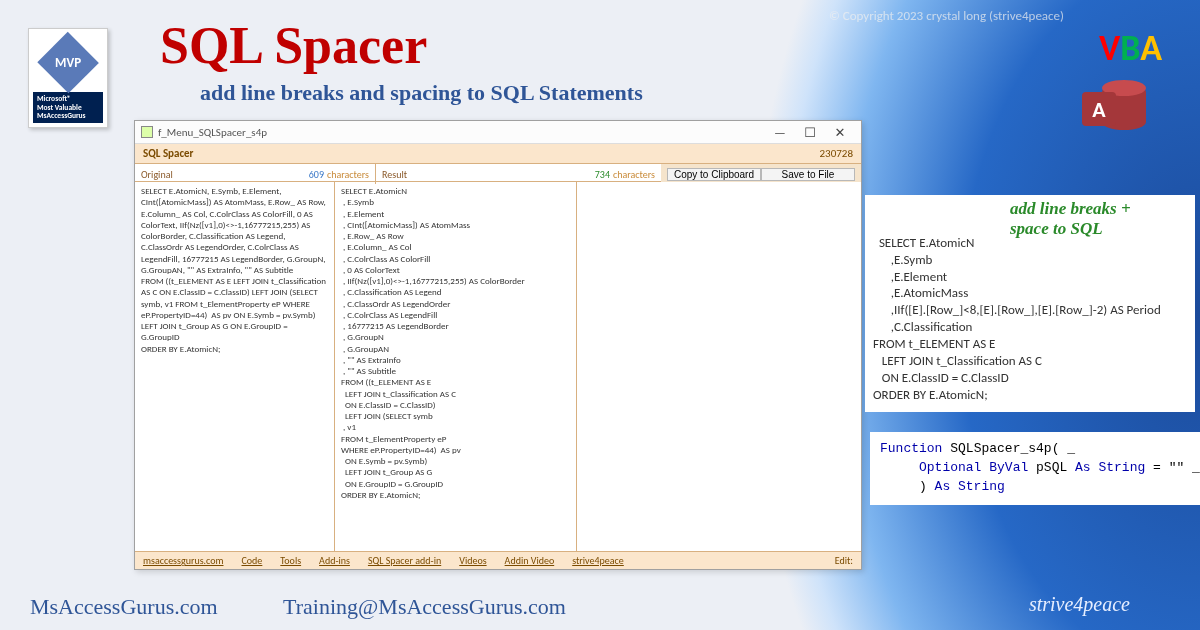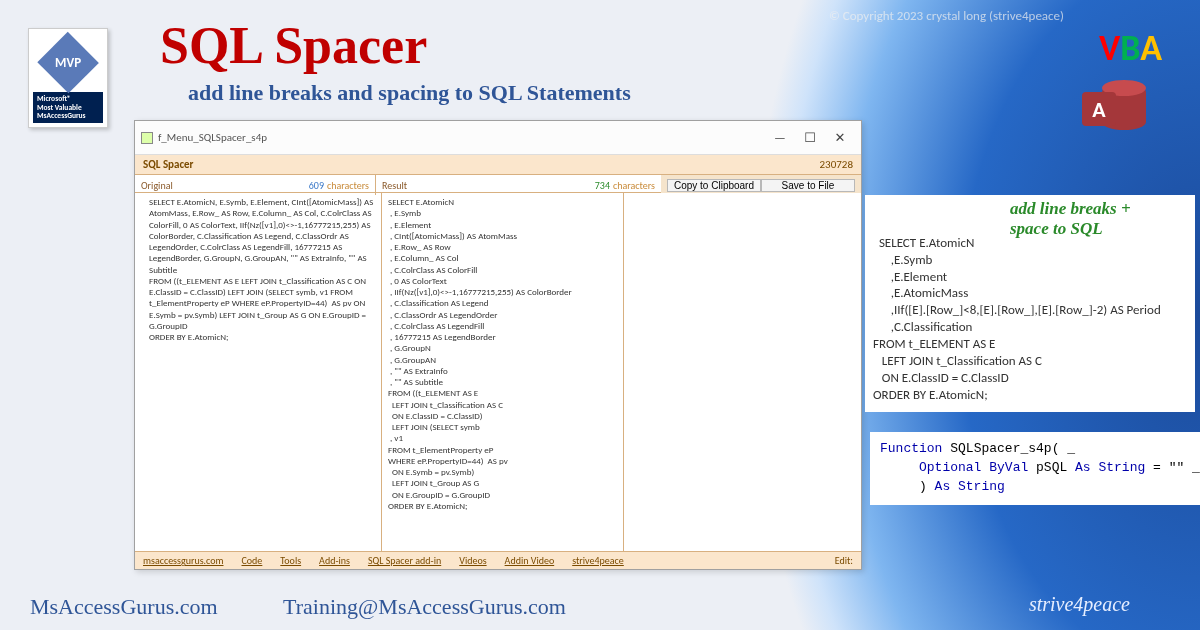--- a/index.html
+++ b/index.html
@@ -60,21 +60,21 @@
   .title {
     position: absolute;
     left: 160px; top: 16px;
     font-family: Georgia, serif;
     font-size: 52px;
     font-weight: bold;
     color: #c00000;
   }
   .subtitle {
     position: absolute;
-    left: 188px; top: 80px;
+    left: 200px; top: 80px;
     font-family: Georgia, serif;
     font-size: 22px;
     font-weight: bold;
     color: #2f5597;
     text-align: center;
   }
   .vba-label {
     position: absolute;
     right: 38px; top: 26px;
     font-size: 36px;
@@ -118,21 +118,21 @@
     position: absolute;
     left: 134px; top: 120px;
     width: 728px; height: 450px;
     background: #fff;
     border: 1px solid #a0a0a0;
     box-shadow: 2px 2px 6px rgba(0,0,0,0.15);
     display: flex; flex-direction: column;
     font-size: 10px;
   }
   .titlebar {
-    height: 34px;
+    height: 23px;
     display: flex;
     align-items: center;
     padding: 0 6px;
     border-bottom: 1px solid #ddd;
     background: #fcfcfc;
   }
   .titlebar .form-icon {
     width: 12px; height: 12px;
     background: #dfa;
     border: 1px solid #888;
@@ -180,29 +180,28 @@
     background: #f4f4f4;
     border: 1px solid #b8b8b8;
     cursor: pointer;
   }
   .cols-body {
     flex: 1;
     display: flex;
     overflow: hidden;
   }
   .col-orig {
-    width: 239px;
+    width: 200px;
     border-right: 1px solid #d8b080;
     padding: 3px 6px;
     font-size: 9px;
     line-height: 1.25;
     color: #333;
     white-space: pre-wrap;
     overflow: hidden;
-    margin-left: 8px;
   }
   .col-res {
     width: 242px;
     border-right: 1px solid #d8b080;
     padding: 3px 6px;
     font-size: 9px;
     line-height: 1.25;
     color: #333;
     white-space: pre;
     overflow: hidden;

